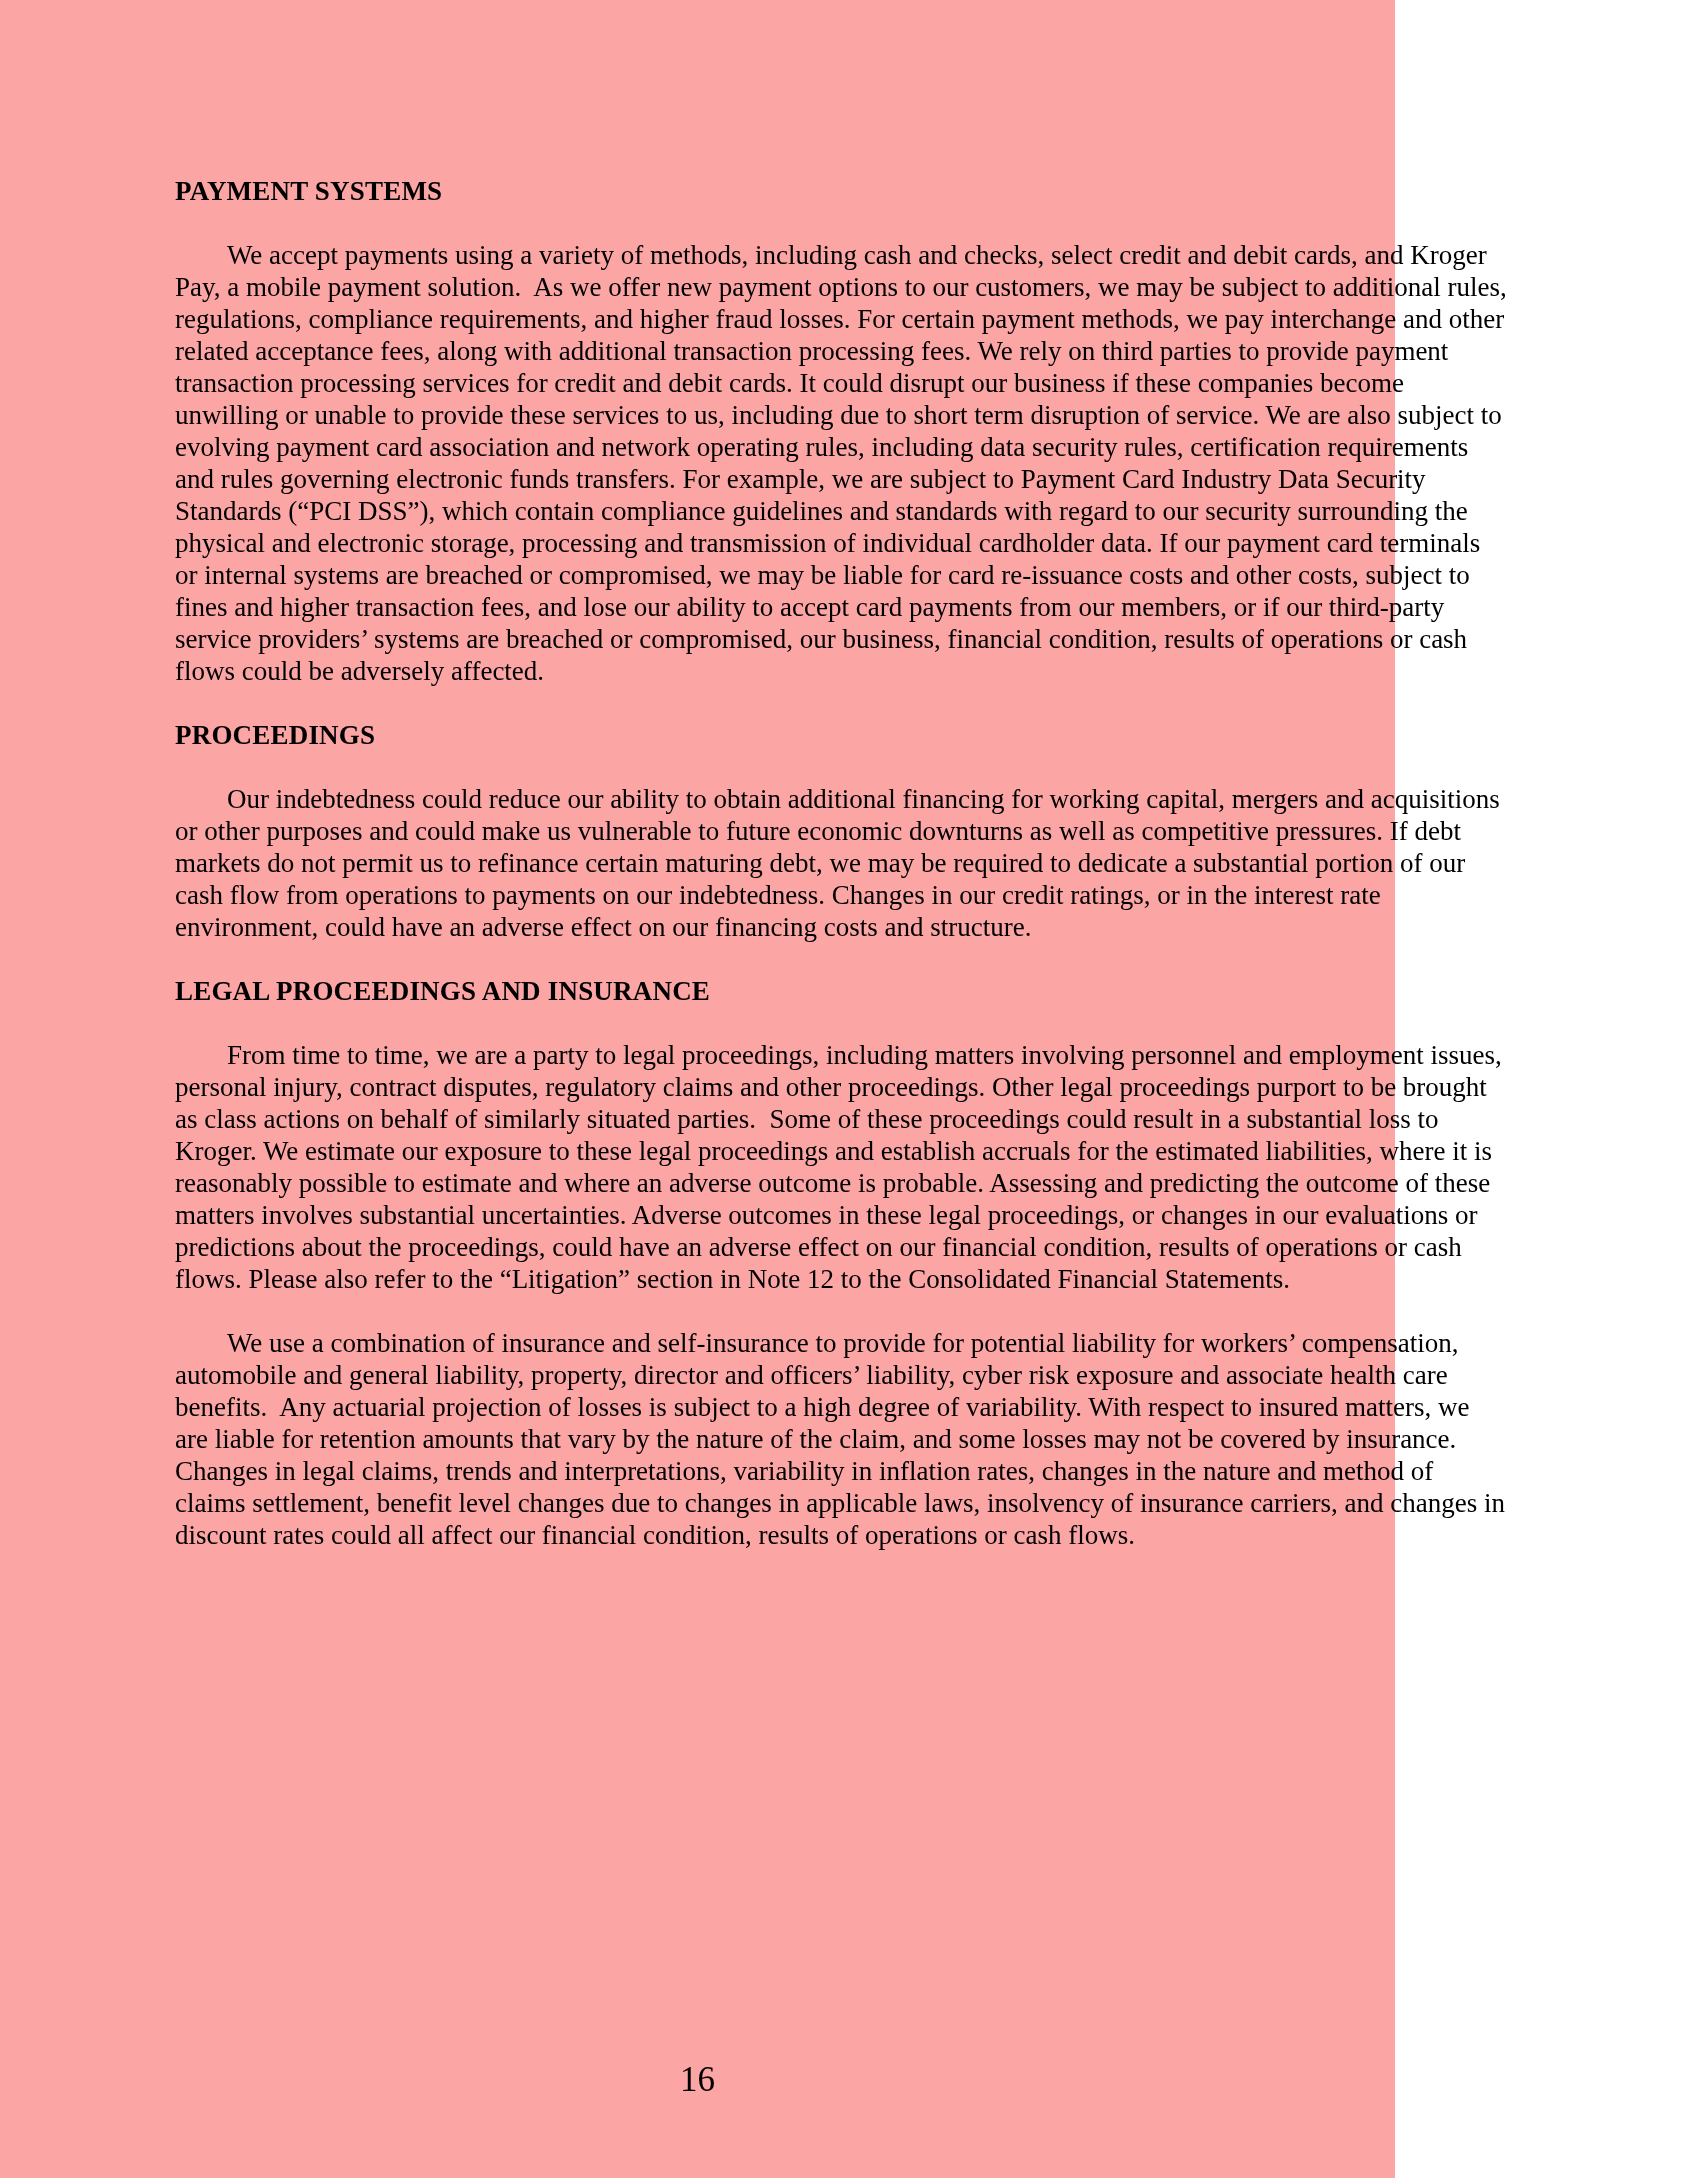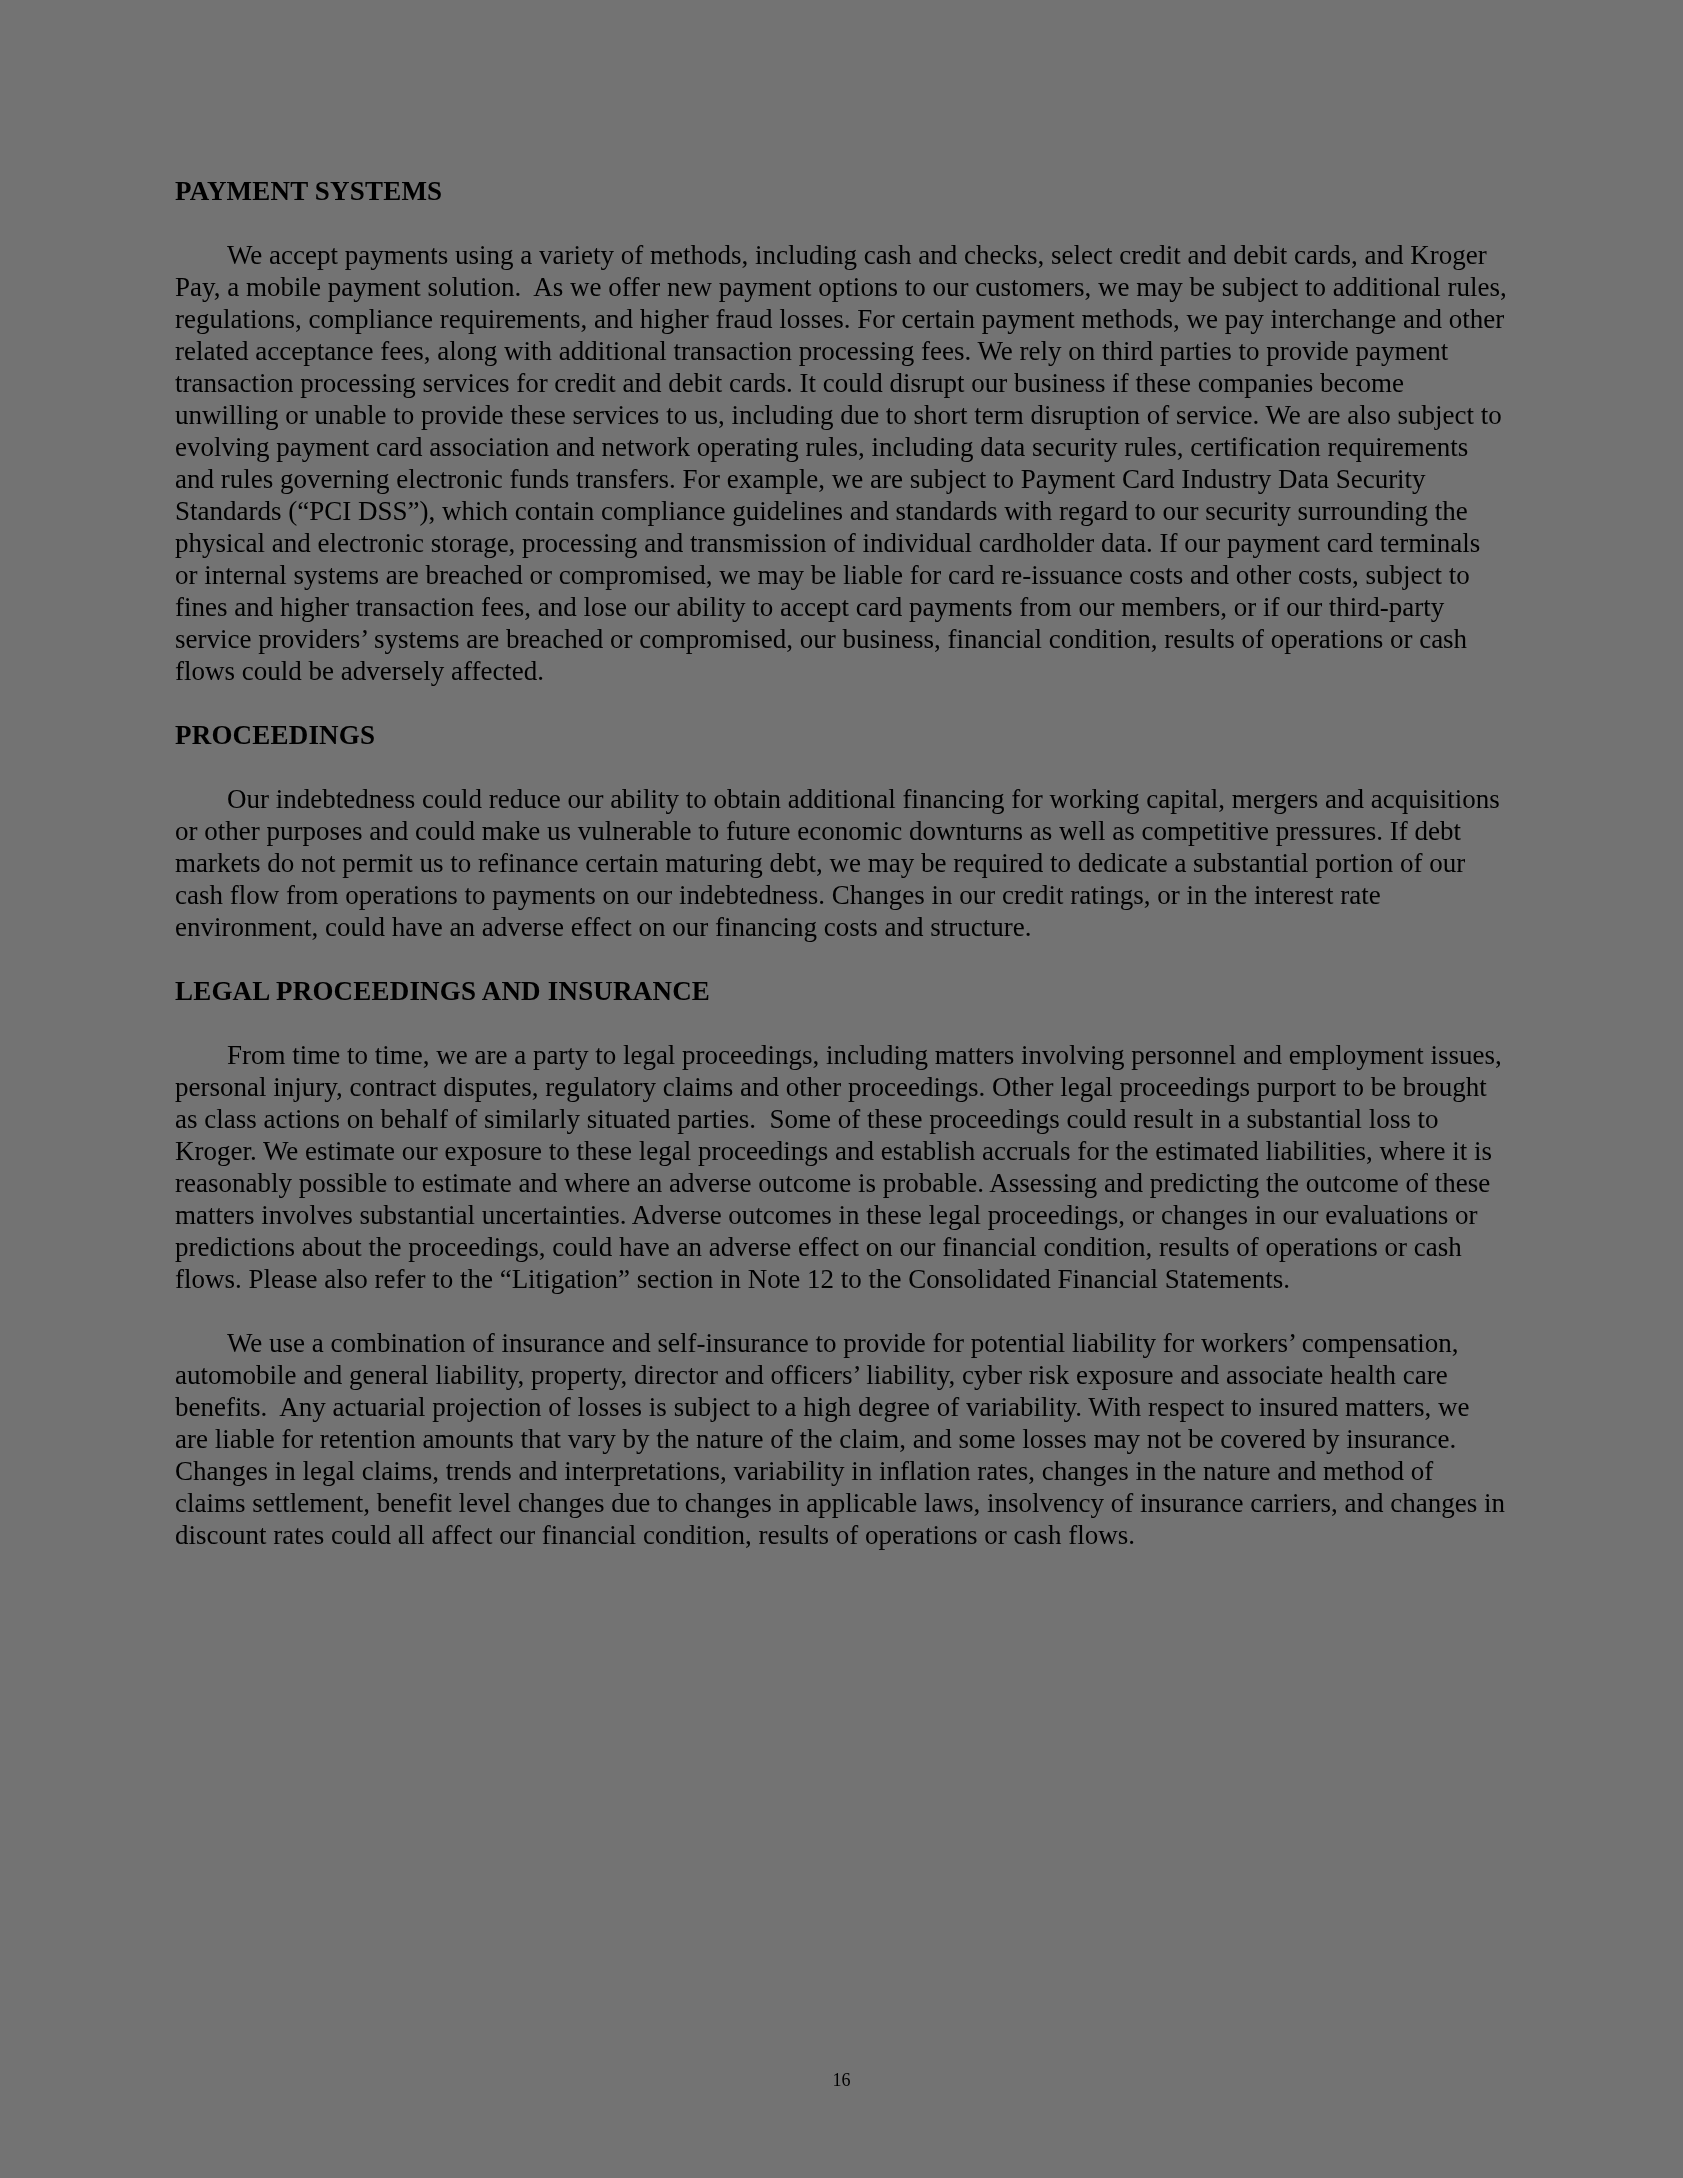--- a/index.html
+++ b/index.html
@@ -9,23 +9,23 @@
   }
   body {
     width: 1683px;
     height: 2178px;
     overflow: hidden;
     font-family: "Liberation Serif", "DejaVu Serif", serif;
     color: #000000;
   }
   .page {
     position: relative;
-    width: 1683px;
+    width: 1395px;
     height: 2178px;
-    background: #737373;
+    background: #fca5a5;
   }
   .content {
     position: absolute;
     left: 175px;
     top: 175px;
     width: 1333px;
     font-size: 27px;
     line-height: 32px;
     text-align: left;
   }
@@ -40,21 +40,21 @@
     margin: 0 0 32px 0;
     text-indent: 52px;
     white-space: pre-wrap;
   }
   .page-number {
     position: absolute;
     left: 0;
     right: 0;
     top: 2064px;
     text-align: center;
-    font-size: 18px;
+    font-size: 35px;
     line-height: 32px;
   }
 </style>
 </head>
 <body>
 
 <div class="page">
   <div class="content">
 
     <h2 class="section-heading">PAYMENT SYSTEMS</h2>

